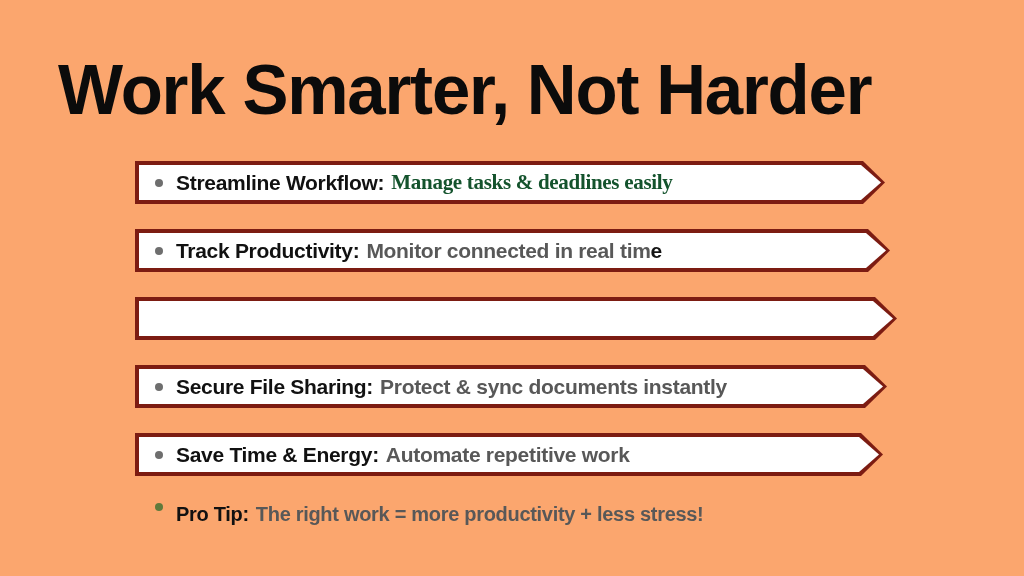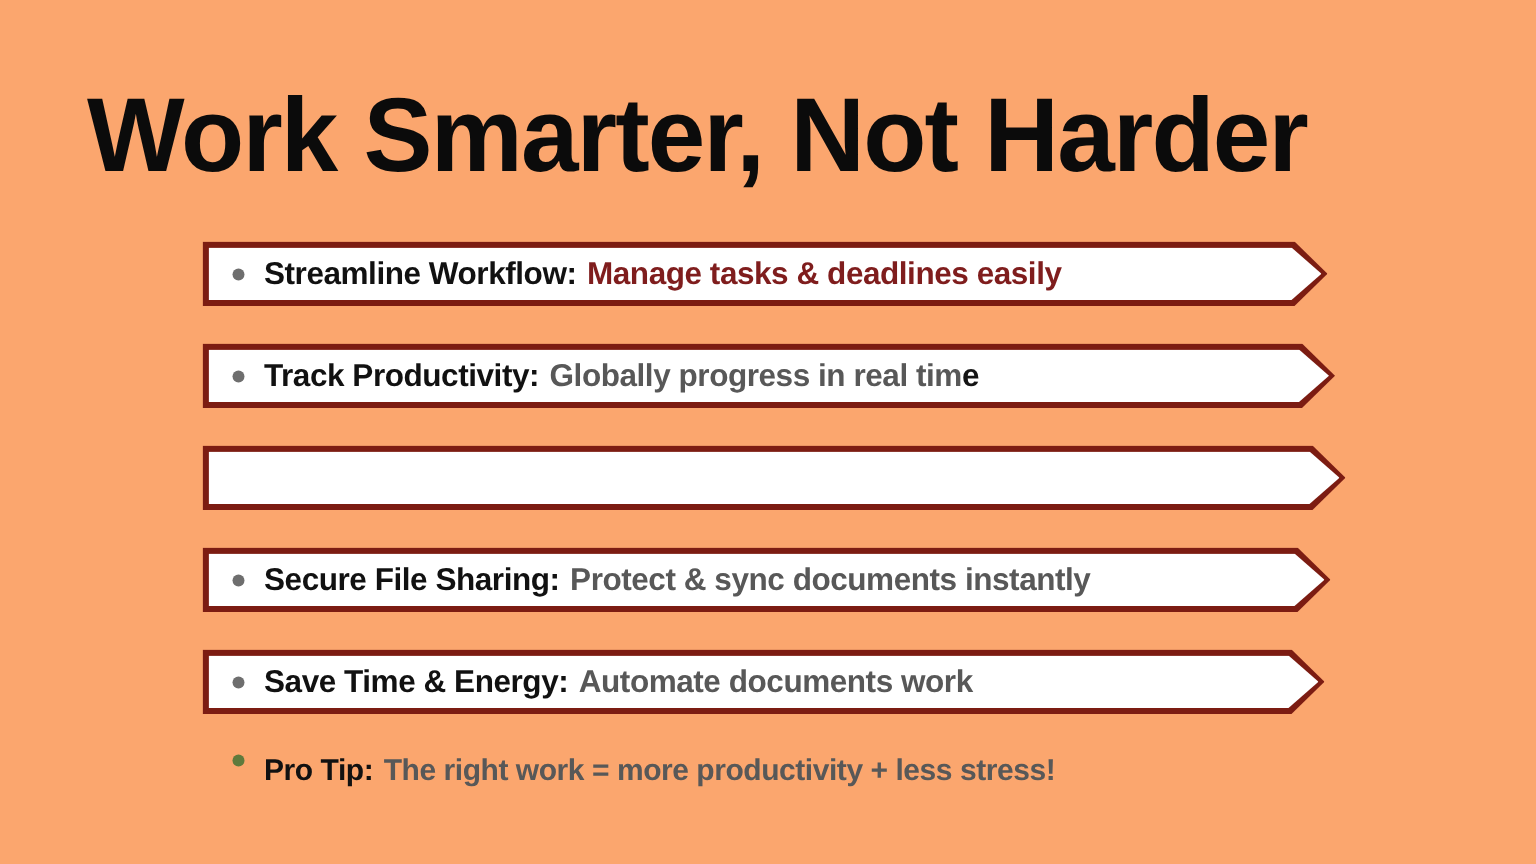--- a/index.html
+++ b/index.html
@@ -149,32 +149,32 @@
 
   <div id="banner-list">
 
     <div class="banner-row">
       <div class="banner-shape" style="width: 750px; background: rgb(124, 28, 18);">
         <div class="banner-inner" style="background: rgb(255, 255, 255);"></div>
       </div>
       <div class="banner-text">
         <span class="bullet" style="background: rgb(110, 110, 110);"></span>
         <span class="lbl" style="color: rgb(17, 17, 17);">Streamline Workflow:</span>
-        <span class="desc" style="color: #7f1d1d;"><span>Manage tasks &amp; deadlines easily</span><span class="tail-dark" style="color: rgb(20, 20, 20);"></span></span>
+        <span class="desc" style="color: #14532d; font-family: Liberation Serif, serif;"><span>Manage tasks &amp; deadlines easily</span><span class="tail-dark" style="color: rgb(20, 20, 20);"></span></span>
       </div>
     </div>
 
     <div class="banner-row">
       <div class="banner-shape" style="width: 755px; background: rgb(124, 28, 18);">
         <div class="banner-inner" style="background: rgb(255, 255, 255);"></div>
       </div>
       <div class="banner-text">
         <span class="bullet" style="background: rgb(110, 110, 110);"></span>
         <span class="lbl" style="color: rgb(17, 17, 17);">Track Productivity:</span>
-        <span class="desc" style="color: rgb(88, 88, 88);"><span>Globally progress in real tim</span><span class="tail-dark" style="color: rgb(20, 20, 20);">e</span></span>
+        <span class="desc" style="color: rgb(88, 88, 88);"><span>Monitor connected in real tim</span><span class="tail-dark" style="color: rgb(20, 20, 20);">e</span></span>
       </div>
     </div>
 
     <div class="banner-row">
       <div class="banner-shape" style="width: 762px; background: rgb(124, 28, 18);">
         <div class="banner-inner" style="background: rgb(255, 255, 255);"></div>
       </div>
     </div>
 
     <div class="banner-row">
@@ -188,21 +188,21 @@
       </div>
     </div>
 
     <div class="banner-row">
       <div class="banner-shape" style="width: 748px; background: rgb(124, 28, 18);">
         <div class="banner-inner" style="background: rgb(255, 255, 255);"></div>
       </div>
       <div class="banner-text">
         <span class="bullet" style="background: rgb(110, 110, 110);"></span>
         <span class="lbl" style="color: rgb(17, 17, 17);">Save Time &amp; Energy:</span>
-        <span class="desc" style="color: rgb(88, 88, 88);"><span>Automate documents work</span><span class="tail-dark" style="color: rgb(20, 20, 20);"></span></span>
+        <span class="desc" style="color: rgb(88, 88, 88);"><span>Automate repetitive work</span><span class="tail-dark" style="color: rgb(20, 20, 20);"></span></span>
       </div>
     </div>
 
   </div>
 
   <div id="protip">
     <span class="bullet" style="background: rgb(95, 122, 60);"></span>
     <span class="lbl" style="color: rgb(17, 17, 17);">Pro Tip:</span>
     <span class="desc" style="color: rgb(88, 88, 88);">The right work = more productivity + less stress!</span>
   </div>

